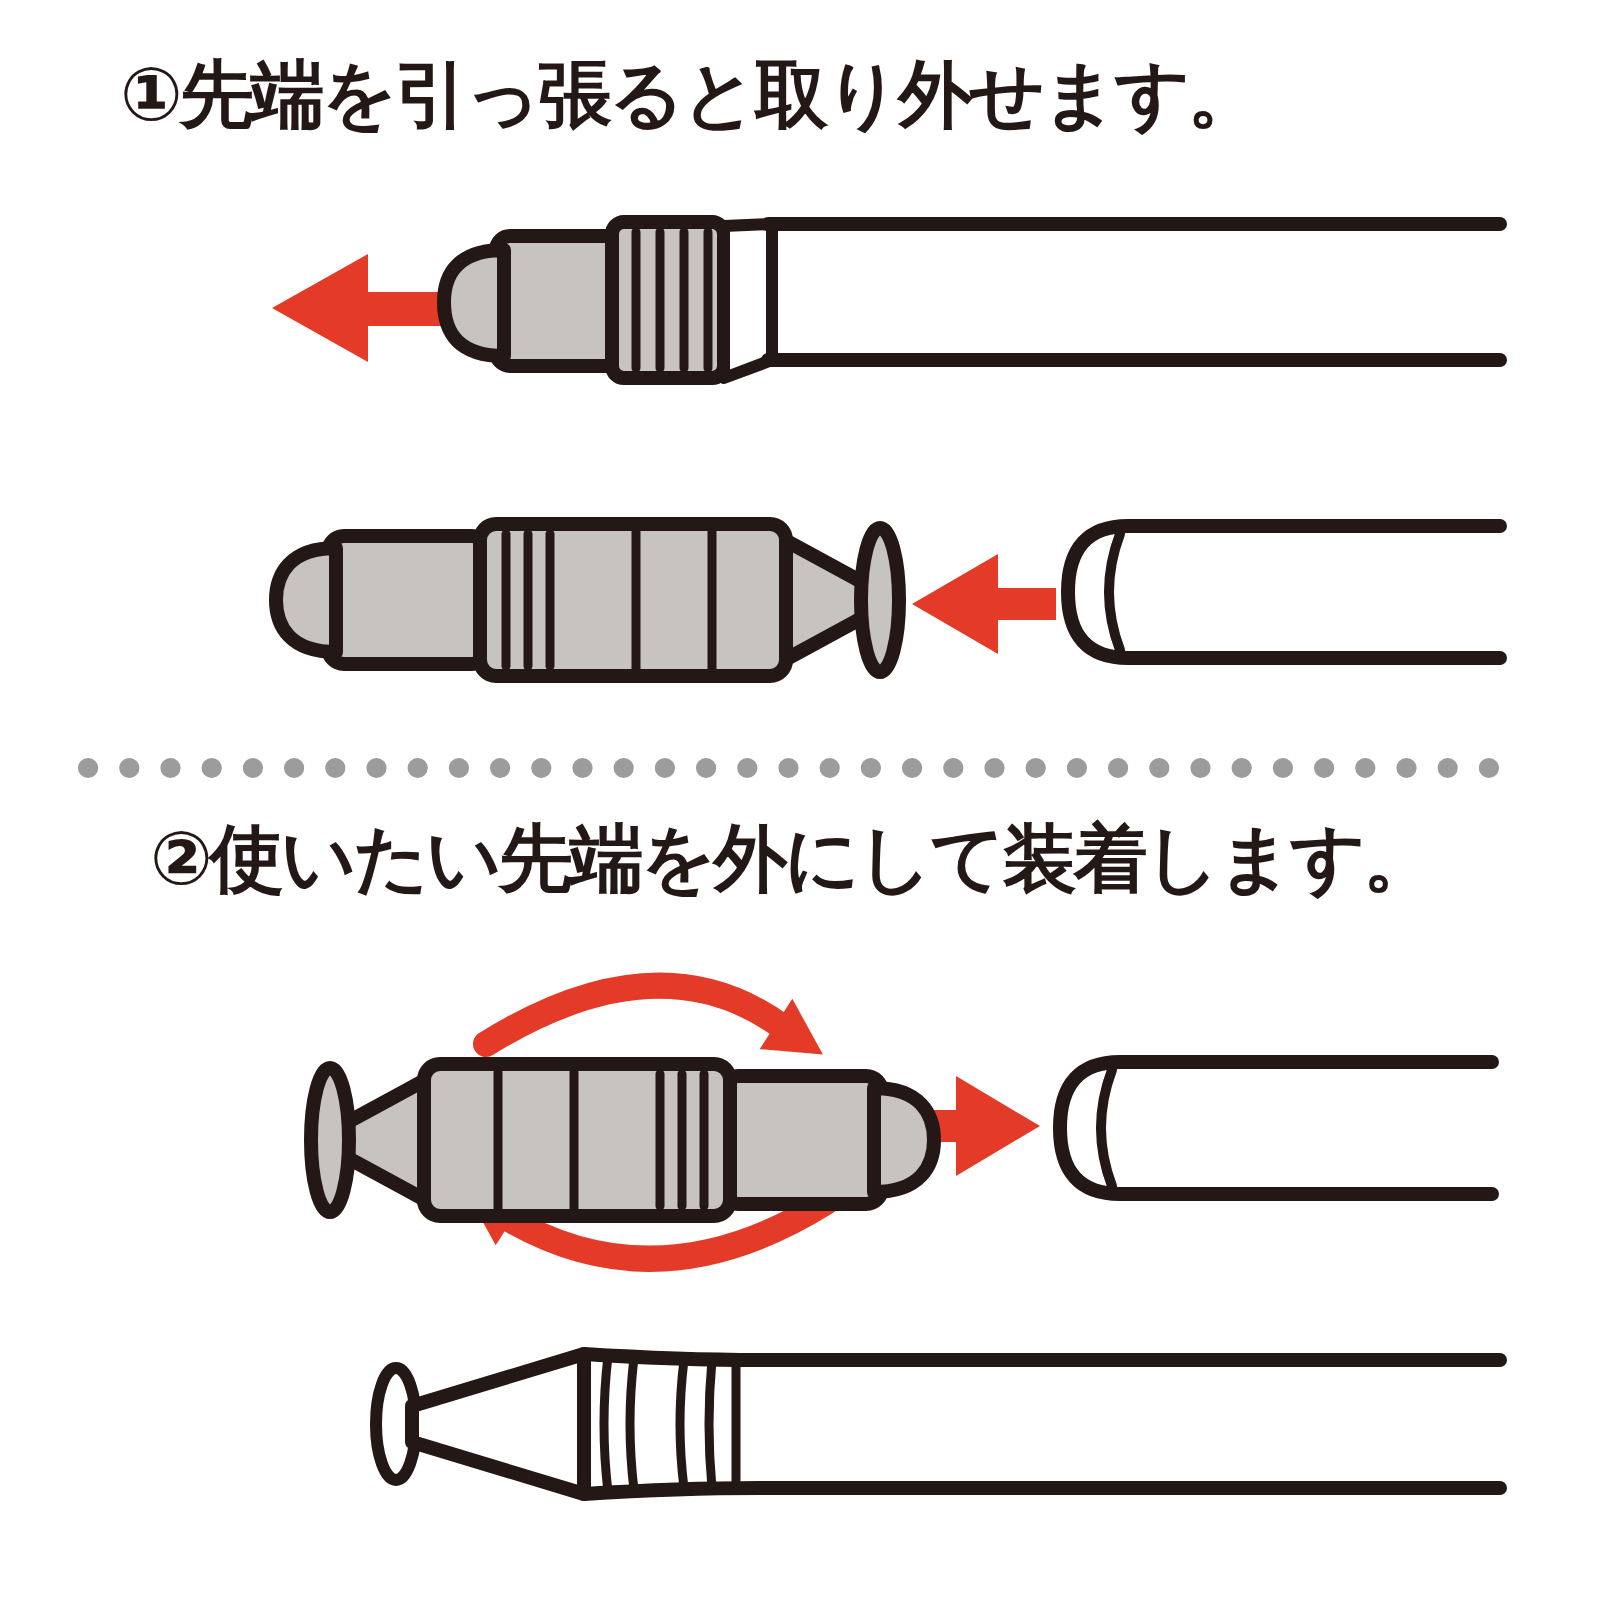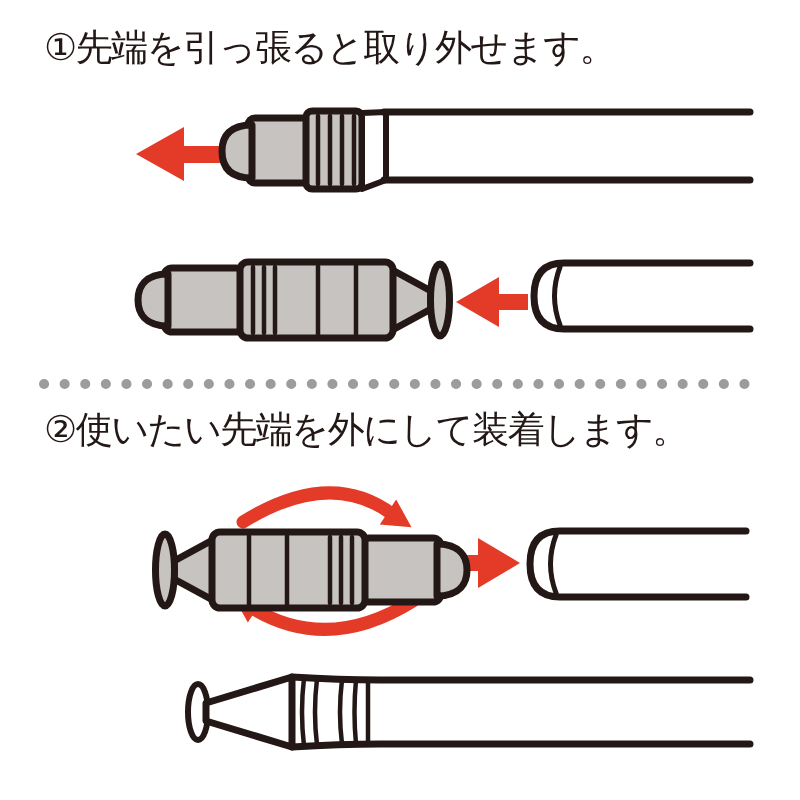--- a/index.html
+++ b/index.html
@@ -3,25 +3,25 @@
 <meta charset="utf-8">
 <style>
   :root{
     --outline:#231815; --gray_fill:#c6c3c1; --accent_red:#e43a28;
     --dot_gray:#9c9c9c; --background:#ffffff; --text:#231815;
   }
   html,body{margin:0;padding:0;}
   body{width:800px;height:800px;background:var(--background);
        font-family:"Liberation Sans","DejaVu Sans",sans-serif;}
   .sheet{position:relative;width:800px;height:800px;overflow:hidden;background:var(--background);}
-  .heading{position:absolute;color:var(--text);font-weight:400;font-size:37px;
+  .heading{position:absolute;color:var(--text);font-weight:700;font-size:37px;
            line-height:1.25;letter-spacing:-1.5px;white-space:nowrap;
-           font-family:"Liberation Sans","DejaVu Sans",sans-serif;}
+           font-family:"Liberation Sans","DejaVu Sans",sans-serif;margin-left:16px;}
   #h1{left:44px;top:25px;}
-  #h2{left:44px;top:407px;}
+  #h2{left:59px;top:407px;}
   svg.art{position:absolute;left:0;top:0;}
   .ol{stroke:var(--outline);stroke-width:7;stroke-linejoin:round;stroke-linecap:round;}
   .ol6{stroke:var(--outline);stroke-width:6;stroke-linejoin:round;}
   .gray{fill:var(--gray_fill);}
   .white{fill:var(--background);}
   .nofill{fill:none;}
   .red{fill:var(--accent_red);stroke:none;}
   .redline{stroke:var(--accent_red);stroke-width:13;fill:none;stroke-linecap:round;}
   .ridge{stroke:var(--outline);stroke-width:4.5;fill:none;stroke-linecap:round;}
   .rim{stroke:var(--outline);stroke-width:5;fill:none;stroke-linecap:round;}

